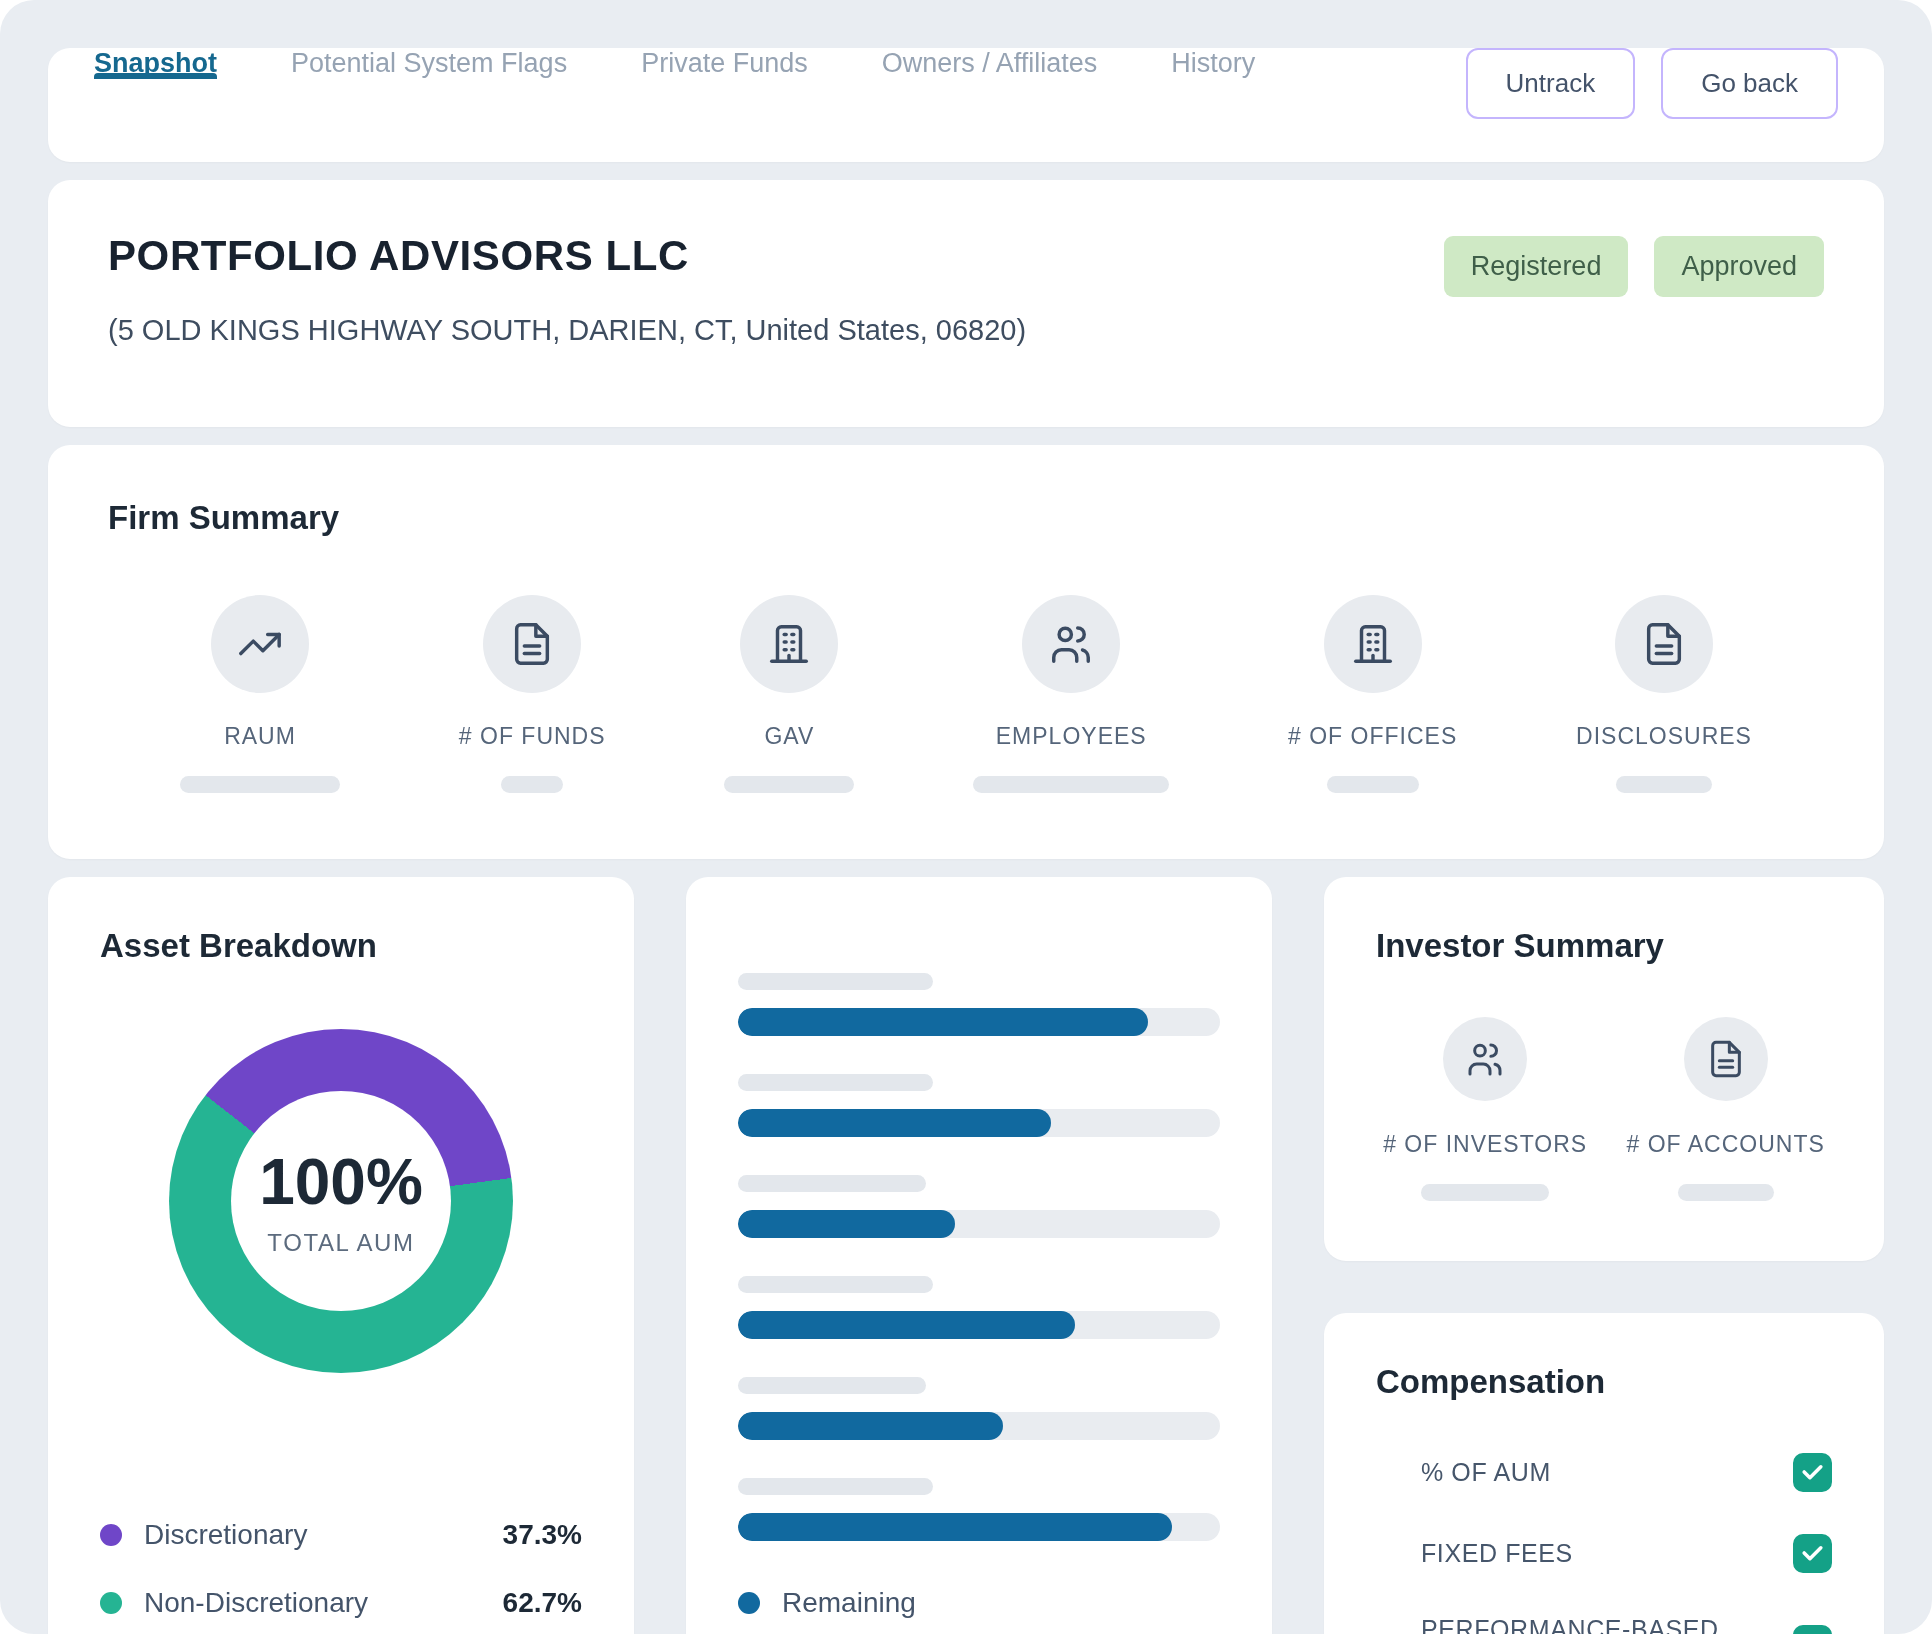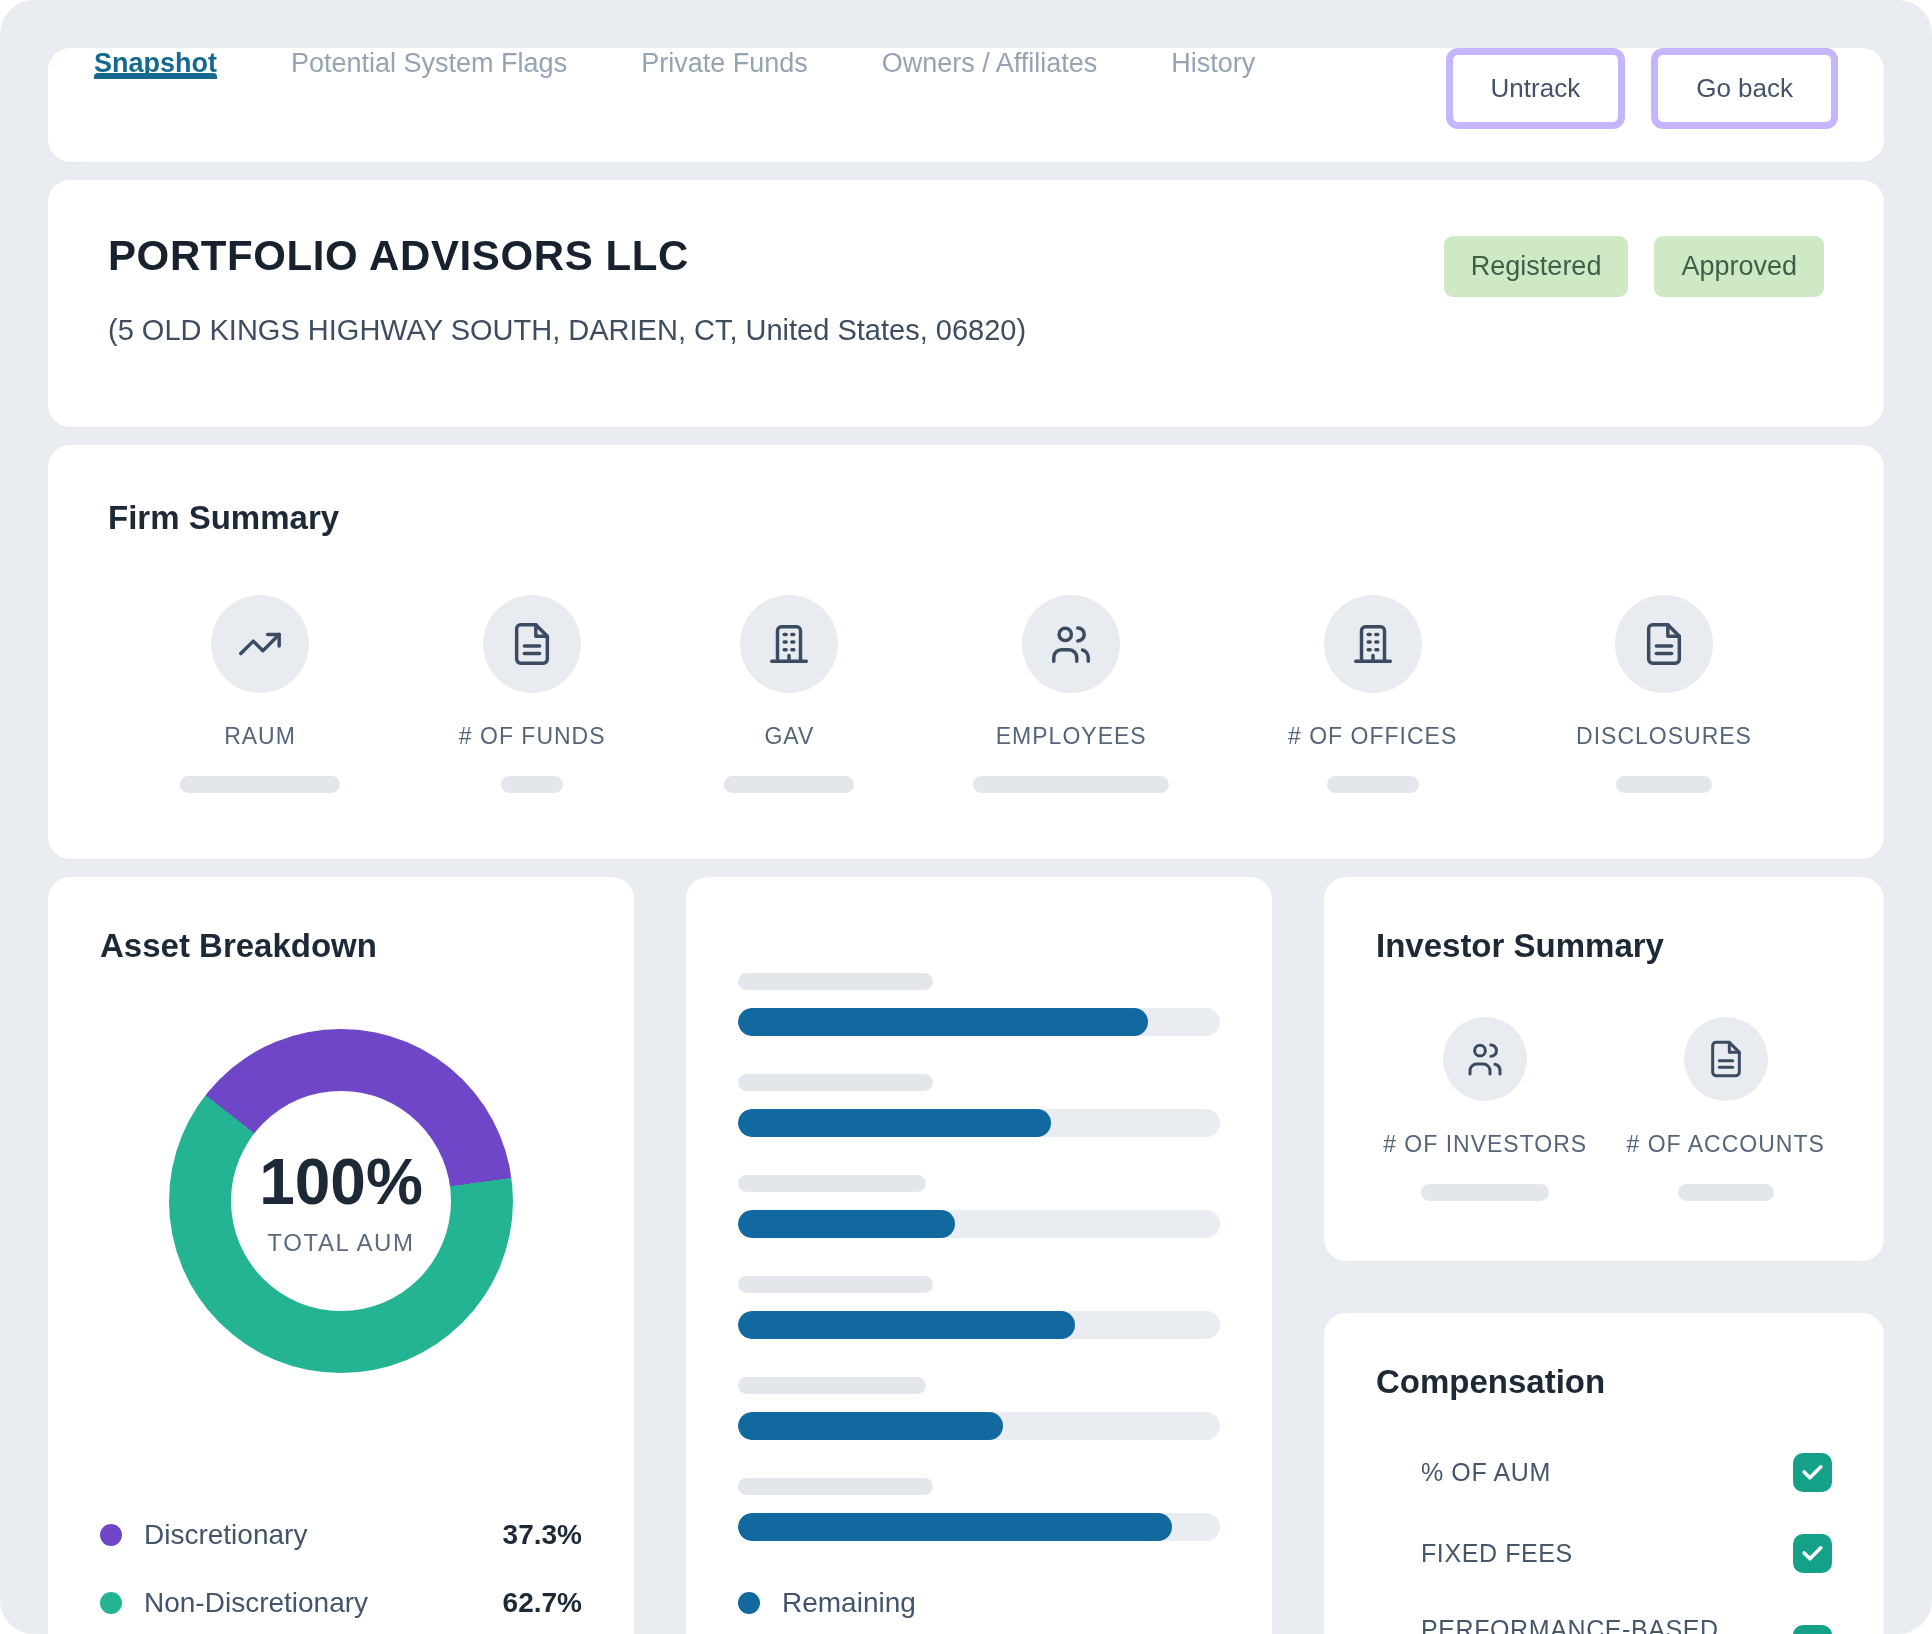--- a/index.html
+++ b/index.html
@@ -11,21 +11,21 @@
   }
   .card{ background:#ffffff; border-radius:22px; box-shadow:0 1px 2px rgba(16,24,40,.03); }
 
   
   .topbar{ height:114px; flex:none; display:flex; align-items:flex-start; padding:0 46px; }
   .tabs{ display:flex; gap:74px; align-items:stretch; }
   .tab{ display:flex; align-items:center; font-size:27px; color:#96a3b3; cursor:pointer; position:relative; white-space:nowrap; }
   .tab.active{ color:#15688f; font-weight:700; }
   .tab.active::after{ content:''; position:absolute; left:0; right:0; bottom:0; height:6px; background:#15688f; border-radius:4px 4px 0 0; }
   .topbar-actions{ margin-left:auto; display:flex; align-items:center; gap:26px; }
-  .btn{ font-family:inherit; font-size:26px; color:#44536a; background:#fff; border:7px solid #c4b5fd; border-radius:12px; padding:18px 38px; cursor:pointer; }
+  .btn{ font-family:inherit; font-size:26px; color:#44536a; background:#fff; border:2px solid #c4b5fd; border-radius:12px; padding:18px 38px; cursor:pointer; }
 
   
   .header-card{ flex:none; position:relative; padding:52px 60px 80px; }
   .firm-title{ margin:0 0 34px; font-size:42px; font-weight:800; letter-spacing:.6px; color:#18222f; }
   .firm-address{ font-size:29px; color:#3e4d60; }
   .badges{ position:absolute; top:56px; right:60px; display:flex; gap:26px; }
   .badge{ background:#cfe9c5; color:#3f5f49; font-size:27px; padding:15px 27px; border-radius:9px; }
 
   
   .summary-card{ flex:none; padding:54px 60px 66px; }

